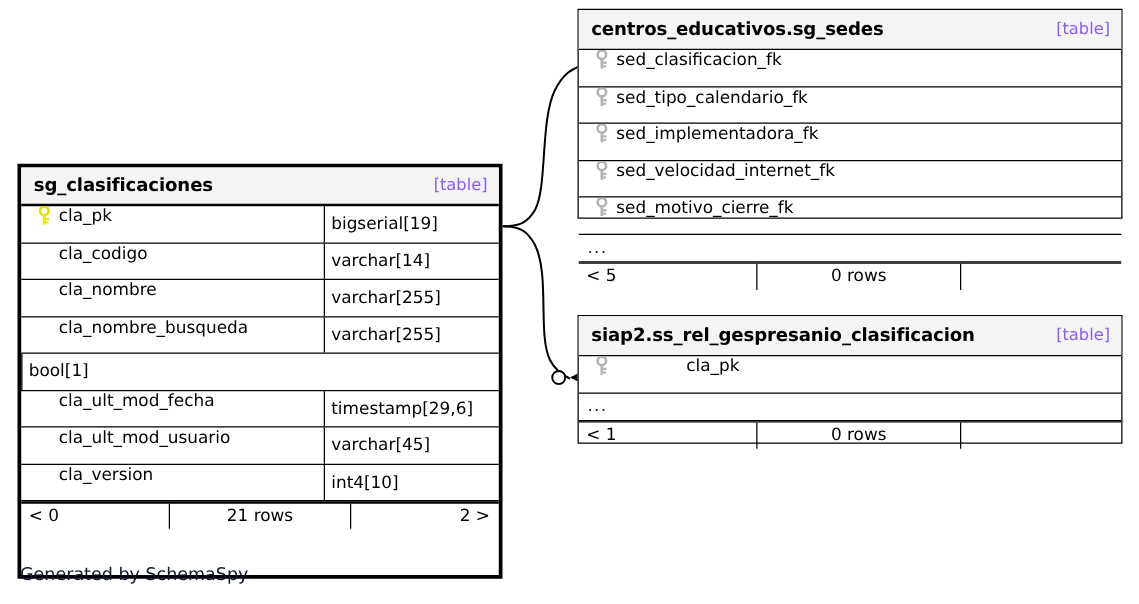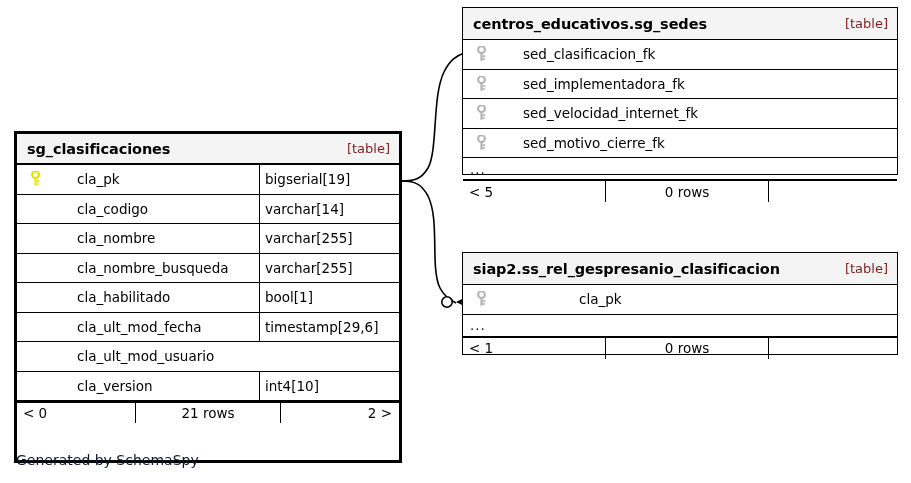--- a/index.html
+++ b/index.html
@@ -50,43 +50,42 @@
   .ent-title {
     font-weight: bold;
     font-size: 14.5px;
     letter-spacing: -0.1px;
     white-space: nowrap;
   }
   .ent-kind {
     margin-left: auto;
     font-size: 13px;
     font-weight: normal;
-    color: #7f1d1d;
+    color: #8b5cf6;
   }
 
   .ent-row {
     display: flex;
     align-items: center;
     height: 29.5px;
     border-bottom: 1.5px solid #000000;
     box-sizing: border-box;
     font-size: 13.5px;
     white-space: nowrap;
   }
   .ent-row:last-child { border-bottom: none; }
 
   .col-name {
     display: flex;
-    align-items: center;
+    align-items: flex-start;
     flex: 1 1 auto;
     height: 100%;
     padding-left: 8px;
     box-sizing: border-box;
     overflow: hidden;
-    gap: 30px;
   }
   .col-type {
     flex: 0 0 auto;
     height: 100%;
     display: flex;
     align-items: center;
     padding-left: 5px;
     box-sizing: border-box;
     border-left: 1.5px solid #000000;
   }
@@ -248,43 +247,42 @@
       <div class="col-name">
         <span class="keyslot"></span>
         <span class="name-txt">cla_nombre_busqueda</span>
       </div>
       <div class="col-type">
         <span>varchar[255]</span>
       </div>
     </div>
 
     <div class="ent-row">
-      <div class="col-name">
-        <span class="keyslot"></span>
-        <span class="name-txt">cla_habilitado</span>
-      </div>
       <div class="col-type">
         <span>bool[1]</span>
       </div>
     </div>
 
     <div class="ent-row">
       <div class="col-name">
         <span class="keyslot"></span>
         <span class="name-txt">cla_ult_mod_fecha</span>
       </div>
       <div class="col-type">
         <span>timestamp[29,6]</span>
       </div>
     </div>
 
     <div class="ent-row">
       <div class="col-name">
         <span class="keyslot"></span>
         <span class="name-txt">cla_ult_mod_usuario</span>
+      </div>
+      <div class="col-type">
+        <span>varchar[45]</span>
       </div>
     </div>
 
     <div class="ent-row">
       <div class="col-name">
         <span class="keyslot"></span>
         <span class="name-txt">cla_version</span>
       </div>
       <div class="col-type">
         <span>int4[10]</span>
@@ -312,20 +310,33 @@
             <circle cx="5.5" cy="3.7" r="3.4" fill="none" stroke="#b3b3b3" stroke-width="2.1"></circle>
             <rect x="4.4" y="6.4" width="2.2" height="8.4" fill="#b3b3b3"></rect>
             <rect x="6.6" y="9.2" width="2.6" height="1.9" fill="#b3b3b3"></rect>
             <rect x="6.6" y="12.1" width="2.2" height="1.8" fill="#b3b3b3"></rect>
           </svg>
         </span>
         <span class="name-txt">sed_clasificacion_fk</span>
       </div>
     </div>
 
+    <div class="ent-row">
+      <div class="col-name">
+        <span class="keyslot">
+          <svg width="11" height="16" viewBox="0 0 11 16" aria-hidden="true">
+            <circle cx="5.5" cy="3.7" r="3.4" fill="none" stroke="#b3b3b3" stroke-width="2.1"></circle>
+            <rect x="4.4" y="6.4" width="2.2" height="8.4" fill="#b3b3b3"></rect>
+            <rect x="6.6" y="9.2" width="2.6" height="1.9" fill="#b3b3b3"></rect>
+            <rect x="6.6" y="12.1" width="2.2" height="1.8" fill="#b3b3b3"></rect>
+          </svg>
+        </span>
+        <span class="name-txt">sed_tipo_calendario_fk</span>
+      </div>
+    </div>
 
     <div class="ent-row">
       <div class="col-name">
         <span class="keyslot">
           <svg width="11" height="16" viewBox="0 0 11 16" aria-hidden="true">
             <circle cx="5.5" cy="3.7" r="3.4" fill="none" stroke="#b3b3b3" stroke-width="2.1"></circle>
             <rect x="4.4" y="6.4" width="2.2" height="8.4" fill="#b3b3b3"></rect>
             <rect x="6.6" y="9.2" width="2.6" height="1.9" fill="#b3b3b3"></rect>
             <rect x="6.6" y="12.1" width="2.2" height="1.8" fill="#b3b3b3"></rect>
           </svg>

